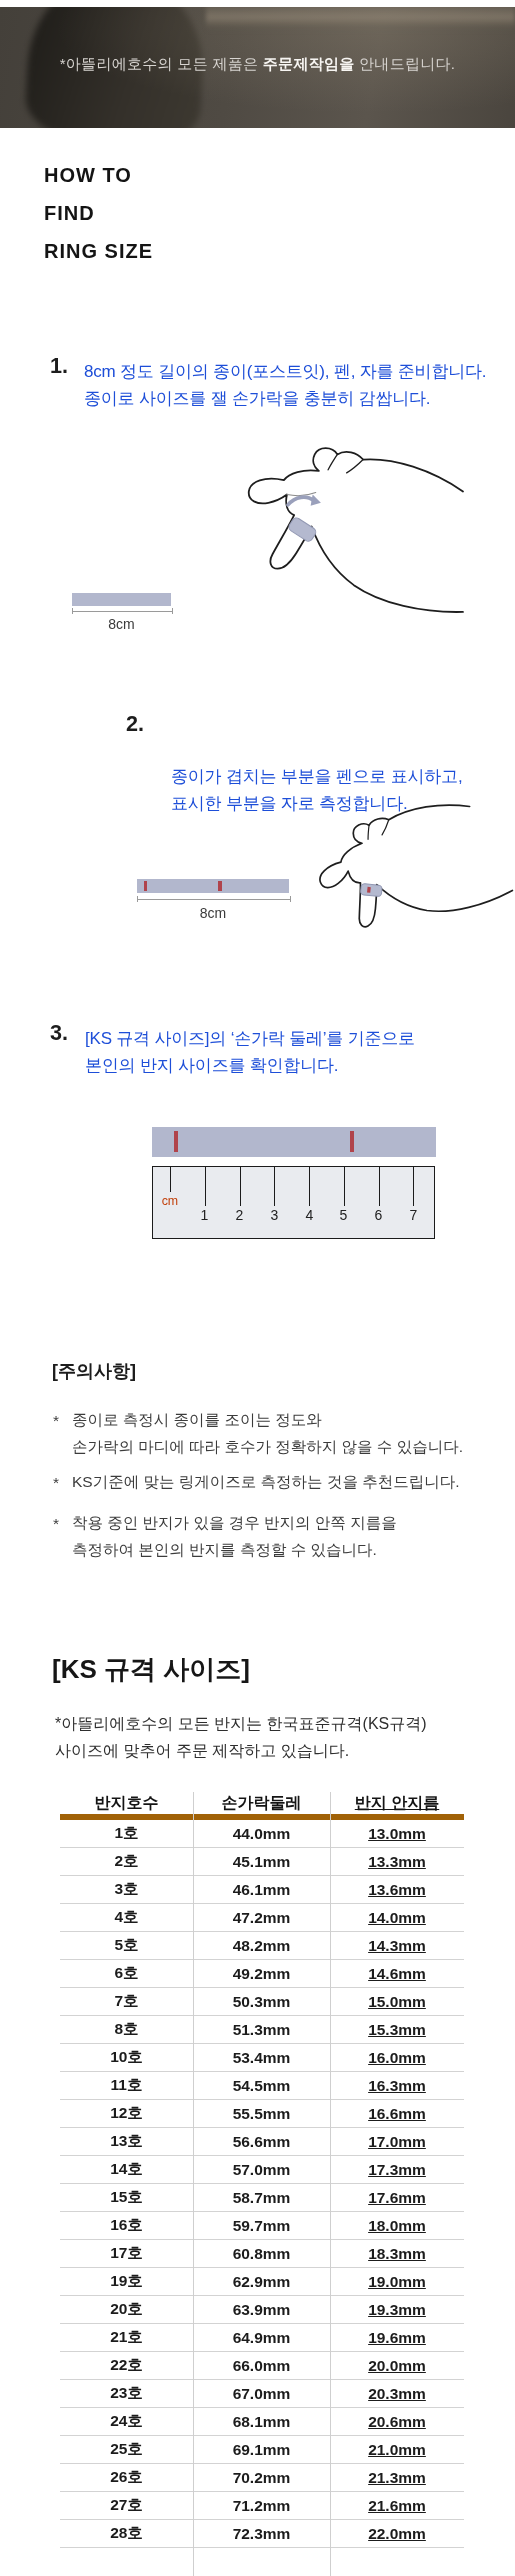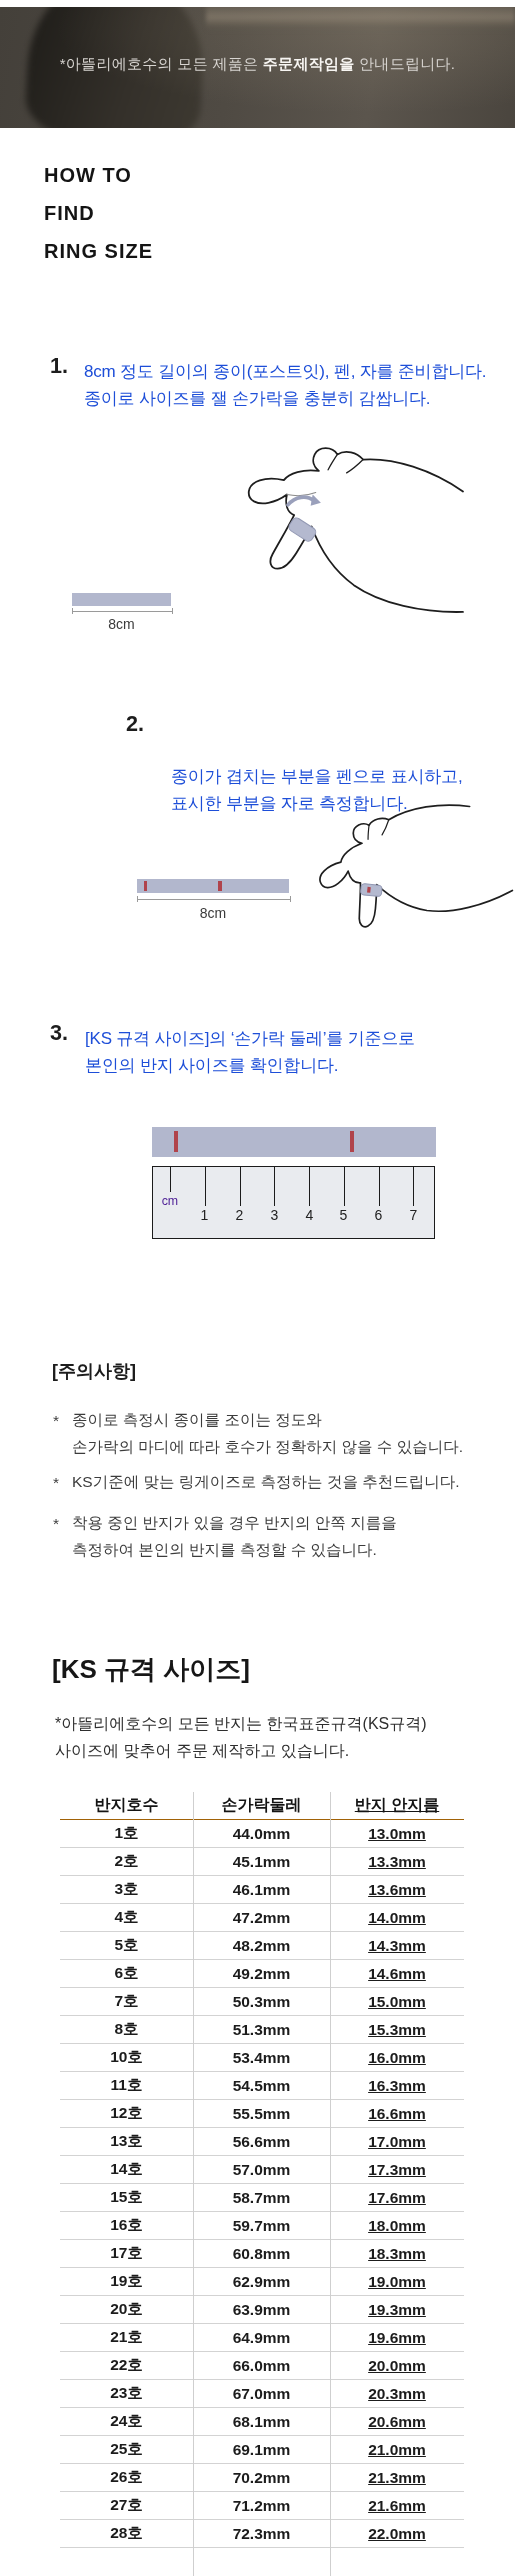--- a/index.html
+++ b/index.html
@@ -49,35 +49,35 @@
 
   .bar2{left:137px;top:81px;width:152px;height:14.4px;}
   .mline2{left:137px;top:98px;width:152px;}
   .mlabel2{left:137px;top:107px;width:152px;}
 
   .strip3{left:152px;top:3.6px;width:284px;height:30px;}
   .ruler{position:absolute;left:152px;top:43px;width:283px;height:73px;background:#e9ebef;
     border:1.5px solid #1b1b1b;box-sizing:border-box;}
   .rtick{position:absolute;top:0;width:1px;background:#1b1b1b;}
   .rnum{position:absolute;top:40px;width:20.6px;text-align:center;font-size:14px;color:#222;}
-  .runit{position:absolute;left:7.7px;top:27px;width:18.5px;text-align:center;font-size:12.4px;color:#4c1d95;}
+  .runit{position:absolute;left:7.7px;top:27px;width:18.5px;text-align:center;font-size:12.4px;color:#c2410c;}
 
   
   .caution-title{position:absolute;left:52px;top:1359px;font-size:18px;font-weight:700;color:#1c1c1c;}
   .bullet{position:absolute;font-size:15.5px;line-height:27px;color:#3b3b3b;white-space:nowrap;}
   .bullet .mk{position:absolute;left:-19px;top:1px;}
   .bul1{left:72px;top:1406px;} .bul2{left:72px;top:1468px;} .bul3{left:72px;top:1509px;}
 
   
   .ks-title{position:absolute;left:52px;top:1654px;font-size:26px;line-height:31px;font-weight:700;color:#161616;}
   .ks-intro{position:absolute;left:55px;top:1710px;font-size:16px;line-height:27px;color:#2e2e2e;white-space:nowrap;}
 
   
   .size-table{position:absolute;left:60px;top:1792px;width:404px;height:866px;}
-  .thead{display:flex;height:28px;border-bottom:1px solid #a16207;box-sizing:border-box;}
+  .thead{display:flex;height:28px;border-bottom:6px solid #a16207;box-sizing:border-box;}
   .thcell{display:flex;align-items:center;justify-content:center;font-size:16px;font-weight:700;color:#141414;}
   .trow{display:flex;height:28px;border-bottom:0.5px solid #d3d3d3;box-sizing:border-box;}
   .tcell{display:flex;align-items:center;justify-content:center;font-size:15.5px;font-weight:600;color:#1c1c1c;}
   .c1{width:133px;} .c2{width:137px;} .c3{width:134px;text-decoration:underline;}
   .vdiv{position:absolute;top:0;width:0.5px;height:866px;background:#cfcfcf;}
   .vdiv1{left:133px;} .vdiv2{left:270px;}
 </style>
 </head>
 <body>
 

